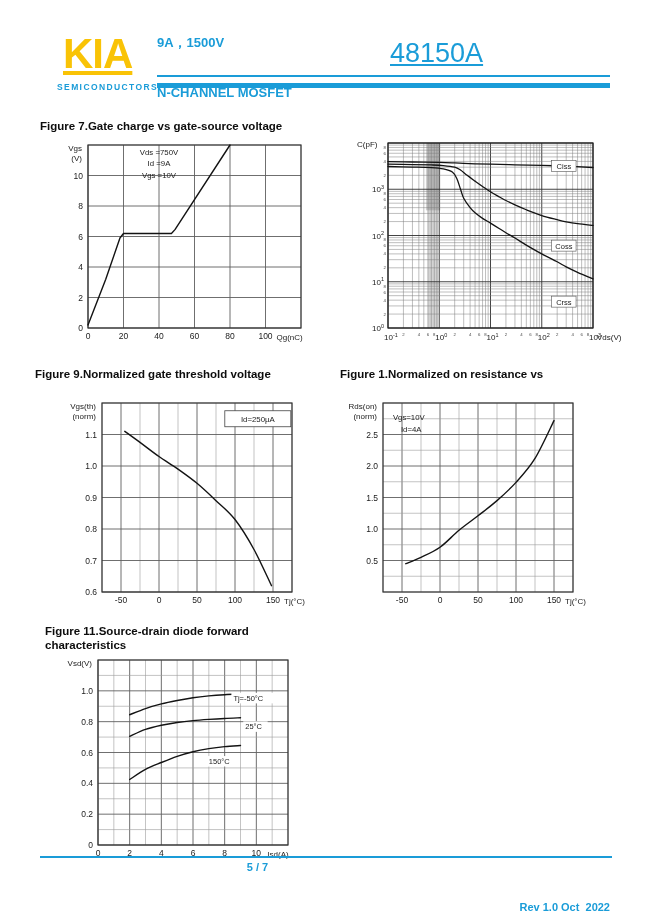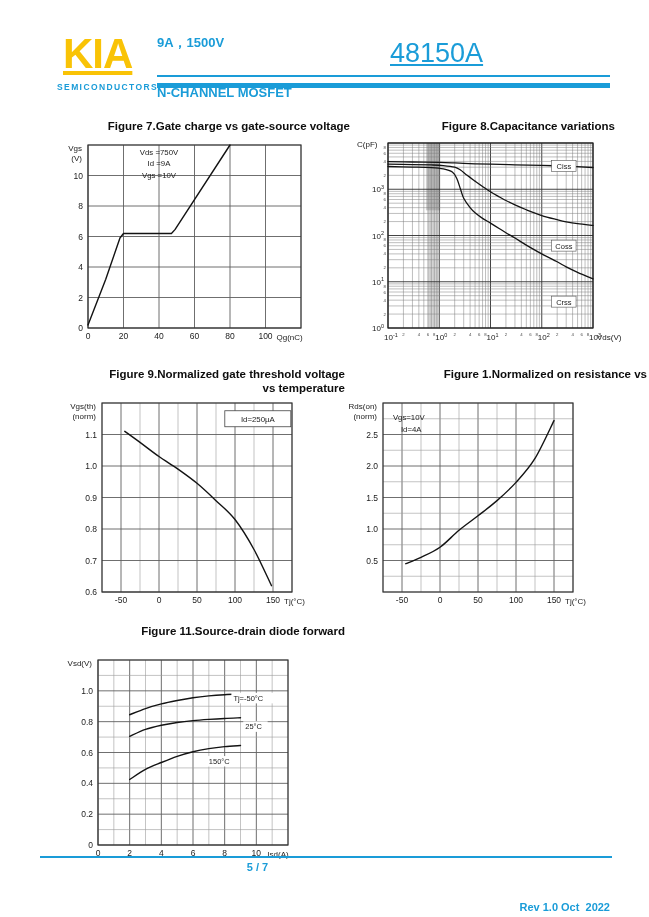--- a/index.html
+++ b/index.html
@@ -25,21 +25,21 @@
     font-size:13px;font-weight:bold;color:var(--accent,#1A9CD8);margin-top:33px;
   }
   .part-number{
     position:absolute;left:390px;top:38px;width:220px;text-align:left;
     font-size:27px;color:var(--accent,#1A9CD8);text-decoration:underline;
   }
   .rule-thin{position:absolute;left:157px;top:75px;width:453px;height:1.5px;background:var(--accent,#1A9CD8);}
   .rule-thick{position:absolute;left:157px;top:83px;width:453px;height:5px;background:var(--accent,#1A9CD8);}
   
   .fig-title{
-    position:absolute;text-align:right;font-size:11.5px;font-weight:bold;color:#0d0d0d;line-height:14px;
+    position:absolute;text-align:left;font-size:11.5px;font-weight:bold;color:#0d0d0d;line-height:14px;
   }
   .chart{position:absolute;}
   .chart svg{display:block;}
   
   .footer-line{position:absolute;left:40px;top:856px;width:572px;height:1.5px;background:var(--accent,#1A9CD8);}
   .footer-page{position:absolute;left:0;top:861px;width:515px;text-align:center;
     font-size:11px;font-weight:bold;color:var(--accent,#1A9CD8);white-space:pre;}
   .footer-rev{position:absolute;right:39px;top:861px;
     font-size:11px;font-weight:bold;color:var(--accent,#1A9CD8);white-space:pre;margin-top:40px;}
 </style>
@@ -93,21 +93,20 @@
           <text x="27" y="16" font-size="8" text-anchor="end" fill="#1b1b1b" font-family="&quot;Liberation Sans&quot;, sans-serif">Vgs</text>
           <text x="27" y="26" font-size="8" text-anchor="end" fill="#1b1b1b" font-family="&quot;Liberation Sans&quot;, sans-serif">(V)</text>
           <text x="104" y="19.599999999999994" font-size="7.8" text-anchor="middle" fill="#1b1b1b" font-family="&quot;Liberation Sans&quot;, sans-serif">Vds =750V</text>
           <text x="104" y="31.099999999999994" font-size="7.8" text-anchor="middle" fill="#1b1b1b" font-family="&quot;Liberation Sans&quot;, sans-serif">Id =9A</text>
           <text x="104" y="42.599999999999994" font-size="7.8" text-anchor="middle" fill="#1b1b1b" font-family="&quot;Liberation Sans&quot;, sans-serif">Vgs =10V</text>
           <path d="M33 189.95 L 50.75 144.2 L 64.95 103.02499999999999 L 68.5 98.44999999999999 L 116.425 98.44999999999999 L 119.975 94.6375 L 175 10" fill="none" stroke="#131313" stroke-width="1.4" stroke-linejoin="round" stroke-linecap="round"></path>
         </g>
       </svg>
     </div>
 
-  <div class="fig-title" style="left:340px;top:119px;width:275px">Figure 8.Capacitance variations</div>
   <div class="chart" style="left: 355px; top: 135px;">
       <svg width="292" height="215" viewBox="0 0 292 215">
         <g>
           <rect x="72.88025158216173" y="8" width="10.228083188891716" height="185" fill="rgba(145,145,145,0.40)"></rect>
           <rect x="70.94358783658001" y="8" width="14.39236374075432" height="67.33685294879974" fill="rgba(120,120,120,0.35)"></rect>
           <line x1="33" y1="8" x2="33" y2="193" stroke="#2f2f2f" stroke-width="0.9"></line>
           <line x1="48.42778727777904" y1="8" x2="48.42778727777904" y2="193" stroke="#7d7d7d" stroke-width="0.5"></line>
           <line x1="57.4524643043827" y1="8" x2="57.4524643043827" y2="193" stroke="#7d7d7d" stroke-width="0.5"></line>
           <line x1="63.85557455555807" y1="8" x2="63.85557455555807" y2="193" stroke="#7d7d7d" stroke-width="0.5"></line>
           <line x1="68.82221272222097" y1="8" x2="68.82221272222097" y2="193" stroke="#7d7d7d" stroke-width="0.5"></line>
@@ -231,21 +230,20 @@
           <text x="208.8573929131481" y="33.930862910350356" font-size="7.5" text-anchor="middle" fill="#1b1b1b" font-family="&quot;Liberation Sans&quot;, sans-serif">Ciss</text>
           <rect x="196.6573929131481" y="105.13484535689055" width="24.4" height="11" fill="#fff" stroke="#555" stroke-width="0.6"></rect>
           <text x="208.8573929131481" y="113.63484535689055" font-size="7.5" text-anchor="middle" fill="#1b1b1b" font-family="&quot;Liberation Sans&quot;, sans-serif">Coss</text>
           <rect x="196.6573929131481" y="161.13681350270434" width="24.4" height="11" fill="#fff" stroke="#555" stroke-width="0.6"></rect>
           <text x="208.8573929131481" y="169.63681350270434" font-size="7.5" text-anchor="middle" fill="#1b1b1b" font-family="&quot;Liberation Sans&quot;, sans-serif">Crss</text>
         </g>
       </svg>
     </div>
 
   <div class="fig-title" style="left:35px;top:367px;width:310px">Figure 9.Normalized gate threshold voltage</div>
-  <div class="fig-title" style="left:35px;top:381px;width:310px">vs temperature</div>
   <div class="chart" style="left: 40px; top: 395px;">
       <svg width="302" height="218" viewBox="0 0 302 218">
         <g>
           <line x1="62" y1="8" x2="62" y2="197" stroke="#9c9c9c" stroke-width="0.6"></line>
           <line x1="81" y1="8" x2="81" y2="197" stroke="#5f5f5f" stroke-width="0.9"></line>
           <line x1="100" y1="8" x2="100" y2="197" stroke="#9c9c9c" stroke-width="0.6"></line>
           <line x1="119" y1="8" x2="119" y2="197" stroke="#5f5f5f" stroke-width="0.9"></line>
           <line x1="138" y1="8" x2="138" y2="197" stroke="#9c9c9c" stroke-width="0.6"></line>
           <line x1="157" y1="8" x2="157" y2="197" stroke="#5f5f5f" stroke-width="0.9"></line>
           <line x1="176" y1="8" x2="176" y2="197" stroke="#9c9c9c" stroke-width="0.6"></line>
@@ -325,20 +323,21 @@
           <text x="37" y="14" font-size="8" text-anchor="end" fill="#1b1b1b" font-family="&quot;Liberation Sans&quot;, sans-serif">Rds(on)</text>
           <text x="37" y="24" font-size="8" text-anchor="end" fill="#1b1b1b" font-family="&quot;Liberation Sans&quot;, sans-serif">(norm)</text>
           <text x="52.879999999999995" y="25.360000000000014" font-size="7.8" text-anchor="start" fill="#1b1b1b" font-family="&quot;Liberation Sans&quot;, sans-serif">Vgs=10V</text>
           <text x="60.879999999999995" y="36.860000000000014" font-size="7.8" text-anchor="start" fill="#1b1b1b" font-family="&quot;Liberation Sans&quot;, sans-serif">Id=4A</text>
           <path d="M65.8 168.65C68.33333333333333,167.6 75.3,165.07999999999998 81,162.35C86.7,159.62 93.66666666666667,156.78500000000003 100,152.27C106.33333333333333,147.755 112.66666666666667,140.51 119,135.26C125.33333333333333,130.01 131.66666666666666,125.705 138,120.77C144.33333333333334,115.835 150.66666666666666,111.215 157,105.65C163.33333333333334,100.08500000000001 169.66666666666666,94.415 176,87.38000000000001C182.33333333333334,80.34500000000001 188.66666666666666,73.73 195,63.44C201.33333333333334,53.14999999999999 210.83333333333334,31.939999999999987 214,25.639999999999986" fill="none" stroke="#131313" stroke-width="1.4" stroke-linejoin="round" stroke-linecap="round"></path>
         </g>
       </svg>
     </div>
 
   <div class="fig-title" style="left:45px;top:624px;width:300px">Figure 11.Source-drain diode forward</div>
+  <div class="fig-title" style="left:45px;top:638px;width:300px">characteristics</div>
   <div class="chart" style="left: 55px; top: 653px;">
       <svg width="292" height="210" viewBox="0 0 292 210">
         <g>
           <line x1="43" y1="7" x2="43" y2="192" stroke="#5f5f5f" stroke-width="0.9"></line>
           <line x1="58.83333333333333" y1="7" x2="58.83333333333333" y2="192" stroke="#9c9c9c" stroke-width="0.6"></line>
           <line x1="74.66666666666666" y1="7" x2="74.66666666666666" y2="192" stroke="#5f5f5f" stroke-width="0.9"></line>
           <line x1="90.5" y1="7" x2="90.5" y2="192" stroke="#9c9c9c" stroke-width="0.6"></line>
           <line x1="106.33333333333333" y1="7" x2="106.33333333333333" y2="192" stroke="#5f5f5f" stroke-width="0.9"></line>
           <line x1="122.16666666666667" y1="7" x2="122.16666666666667" y2="192" stroke="#9c9c9c" stroke-width="0.6"></line>
           <line x1="138" y1="7" x2="138" y2="192" stroke="#5f5f5f" stroke-width="0.9"></line>

